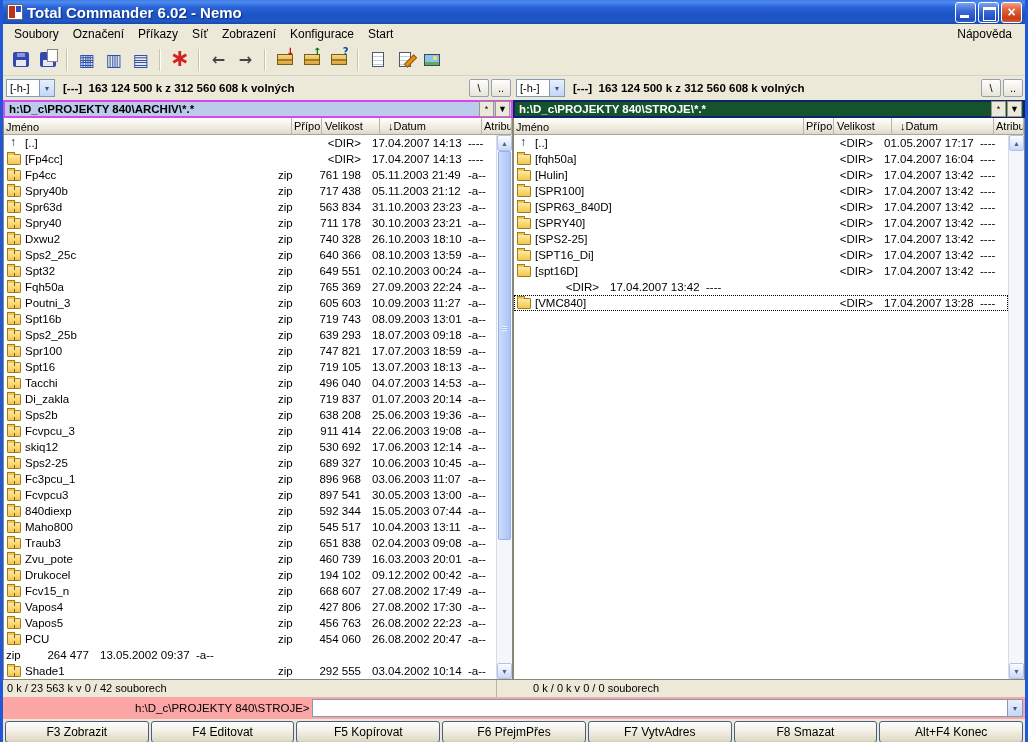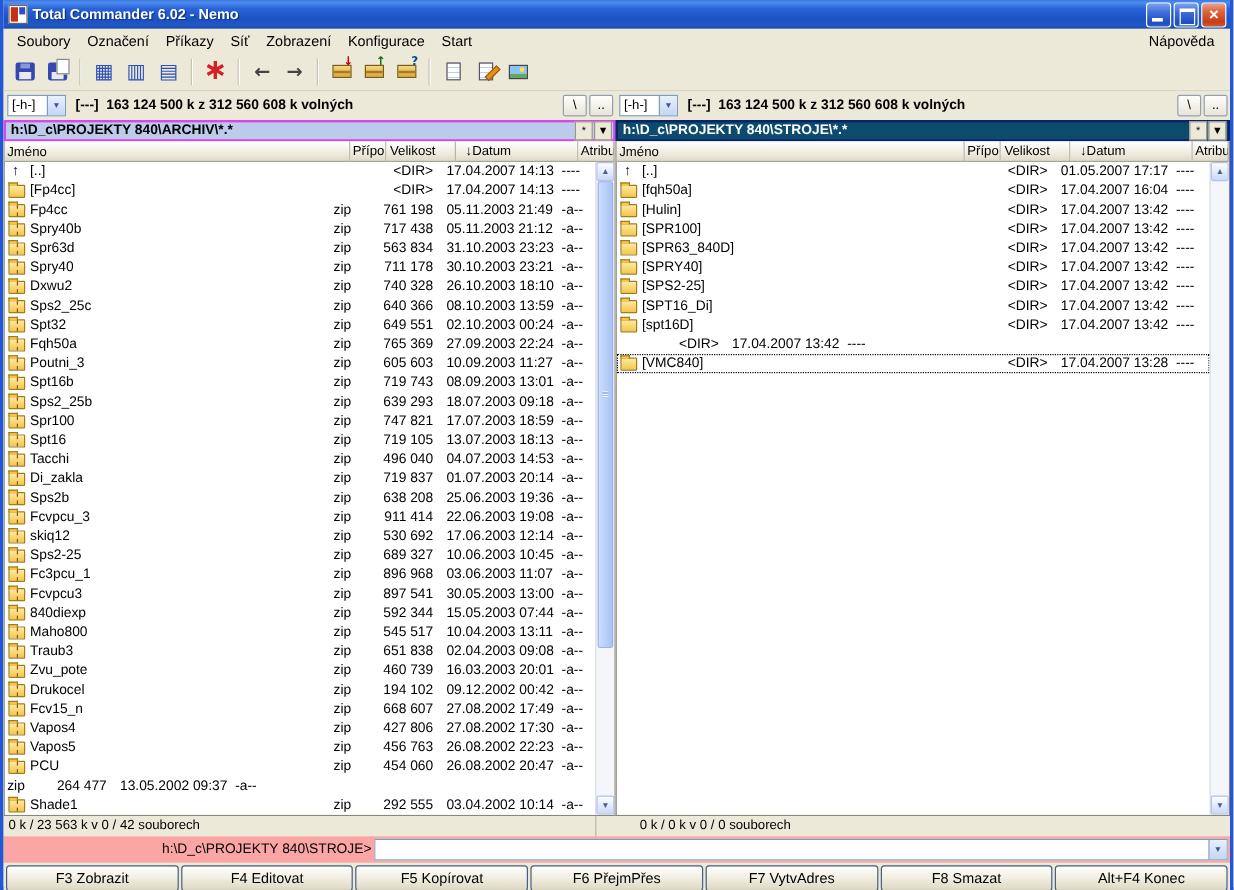--- a/index.html
+++ b/index.html
@@ -9,21 +9,21 @@
   .window { width:1028px; height:742px; display:flex; flex-direction:column;
             border-left:3px solid #2258D8; border-right:3px solid #2258D8; border-bottom:3px solid #2258D8; background:#ECE9D8; }
 
   
   .titlebar { height:24px; flex:none; display:flex; align-items:center; padding:0 3px 0 4px;
     background:linear-gradient(180deg,#3C79E0 0%,#4E8CF0 8%,#2A63D8 30%,#1B52C4 65%,#2158C6 85%,#35343 90%,#1747A8 100%);
     background:linear-gradient(180deg,#3C79E0 0%,#4E8CF0 8%,#2A63D8 30%,#1B52C4 65%,#2158C6 88%,#1747A8 100%); }
   .app-icon { width:16px; height:16px; background:#fff; border:1px solid #666; position:relative; margin-right:4px; flex:none; }
   .app-icon::before { content:''; position:absolute; left:1px; top:1px; width:6px; height:12px; background:#C23018; }
   .app-icon::after { content:''; position:absolute; right:1px; top:1px; width:5px; height:6px; background:#2A50C0; }
-  .title-text { color:#fff; font-weight:bold; font-size:12px; text-shadow:1px 1px 1px #10307A; }
+  .title-text { color:#fff; font-weight:bold; font-size:15px; text-shadow:1px 1px 1px #10307A; }
   .win-controls { margin-left:auto; display:flex; gap:2px; }
   .wbtn { width:21px; height:21px; border:1px solid #fff; border-radius:3px; position:relative; cursor:default;
           background:linear-gradient(180deg,#7DA1EF 0%,#3E6CD8 40%,#1F4CC0 85%,#3560C8 100%); color:#fff; }
   .btn-min::before { content:''; position:absolute; left:4px; bottom:4px; width:9px; height:3px; background:#fff; }
   .btn-max::before { content:''; position:absolute; left:4px; top:4px; width:11px; height:10px; border:1px solid #fff; border-top:3px solid #fff; }
   .btn-close { background:linear-gradient(180deg,#F0A088 0%,#E06A44 30%,#C83C14 80%,#D45830 100%); font-size:14px; font-weight:bold; line-height:17px; }
 
   
   .menubar { height:20px; flex:none; display:flex; align-items:center; background:#ECE9D8; padding-left:4px; font-size:12px; }
   .menu-item { padding:2px 7px; cursor:default; }
@@ -59,21 +59,21 @@
   .drive-half { width:510px; height:24px; display:flex; align-items:center; background:#ECE9D8; }
   .drive-half.right { width:512px; }
   .combo { display:inline-flex; height:18px; border:1px solid #7F9DB9; background:#fff; margin-left:3px; align-items:stretch; }
   .combo-text { width:32px; font-size:11px; padding:2px 2px 0 3px; }
   .combo-arrow { width:15px; display:flex; align-items:center; justify-content:center; font-size:7px; color:#3A5A8C;
                  background:linear-gradient(180deg,#E8F0FC,#C4D6F6); border-left:1px solid #7F9DB9; cursor:default; }
   .drive-info { margin-left:8px; font-weight:bold; font-size:11.5px; white-space:pre; flex:1; overflow:hidden; }
   .mini-btn { width:20px; height:18px; margin-right:2px; border:1px solid #95A0B0; border-radius:2px; font-size:11px; line-height:14px;
               background:linear-gradient(180deg,#FEFEFE,#E8E4D8); cursor:default; }
   .path-half { width:510px; height:18px; display:flex; align-items:center; padding-left:4px; background:#BCCBE9; border:2px solid #d946ef; }
-  .path-half.active { background:#0c4a6e; color:#fff; border-color:#0A246A;align-items:center; }
+  .path-half.active { background:#14532d; color:#fff; border-color:#0A246A;align-items:center; }
   .path-half.right { width:512px; }
   .path-text { font-weight:bold; font-size:11.5px; flex:1; white-space:nowrap; overflow:hidden; }
   .path-btn { width:15px; height:16px; margin-right:1px; border:1px solid #9A968A; background:#ECE9D8; font-size:9px; line-height:12px; color:#000; cursor:default; }
 
   
   .panels { flex:1; display:flex; background:#ECE9D8; }
   .panel { width:510px; display:flex; flex-direction:column; border:1px solid #8A867A; border-top:none; background:#fff; }
   .panel.right { width:512px; }
   .hdr-row { height:17px; flex:none; display:flex; background:#ECE9D8; }
   .hcell { background:linear-gradient(180deg,#FFFFFF,#ECE9D8 70%,#DCD8CC); border-right:1px solid #B8B4A8; border-bottom:1px solid #A8A498;

